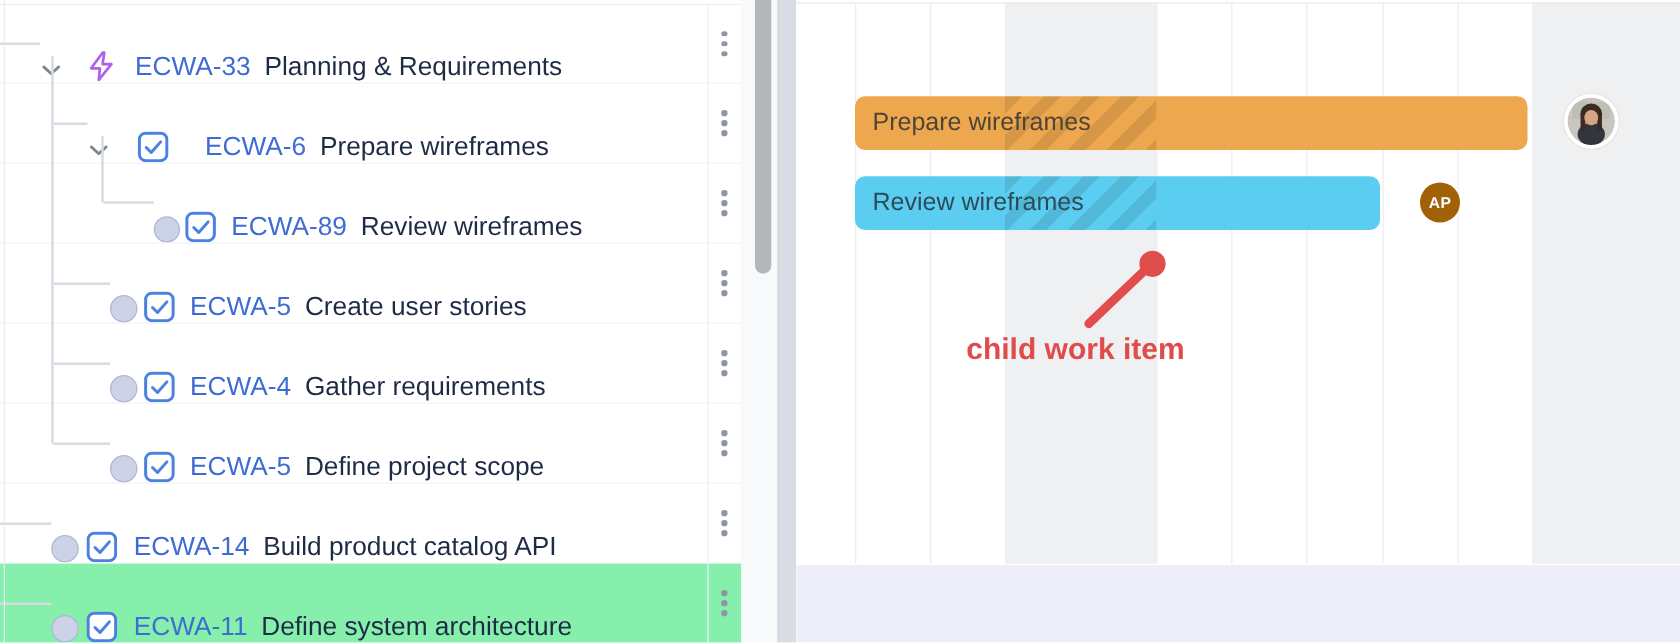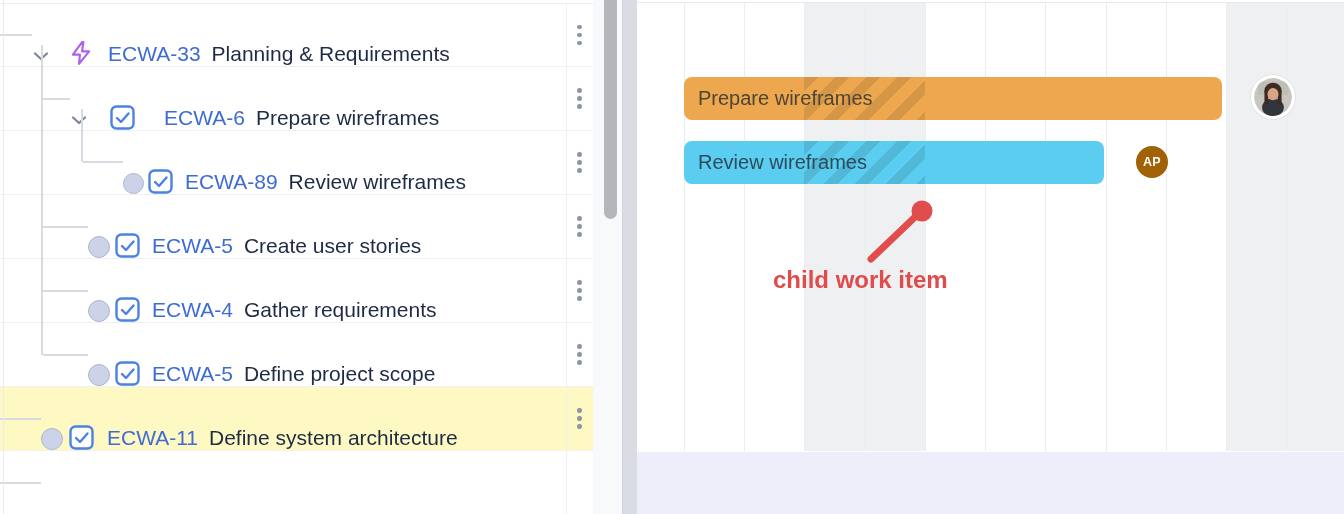--- a/index.html
+++ b/index.html
@@ -5,21 +5,21 @@
   * { margin:0; padding:0; box-sizing:border-box; }
   html,body { width:1344px; height:514px; overflow:hidden; background:#fff;
               font-family:"Liberation Sans","DejaVu Sans",sans-serif; }
   #stage { position:relative; width:1344px; height:514px; background:#fff; }
 
   
   #left-panel { position:absolute; left:0; top:0; width:622px; height:514px; background:#fff; }
   .rows { position:absolute; left:0; top:3px; width:593px; }
   .row { position:relative; width:593px; height:64px; border-bottom:1px solid #f0f1f4; background:#fff; }
   .row.first { border-top:1px solid #eceef1; }
-  .row.selected { background:#fef9c3; }
+  .row.selected { background:#86efac; }
   .name-cell { position:absolute; left:0; top:0; width:566px; height:100%;
                display:flex; align-items:flex-end; overflow:hidden; white-space:nowrap; }
   .kebab-cell { position:absolute; left:566px; top:0; width:27px; height:100%;
                 display:flex; align-items:center; justify-content:center; }
   .kebab { display:flex; flex-direction:column; gap:3.5px; cursor:pointer; padding:4px; }
   .kebab i { width:4.5px; height:4.5px; border-radius:50%; background:#8e96a6; display:block; }
   .chev { flex:0 0 auto; display:flex; align-items:center; justify-content:center; width:20px; height:20px; cursor:pointer; }
   .handle { flex:0 0 auto; width:22px; height:22px; border-radius:50%;
             background:#ccd3e8; border:1.5px solid #aeb7d2; }
   .handle.small { width:21px; height:21px; }
@@ -199,20 +199,40 @@
         </div>
         <div class="kebab-cell">
           <span class="kebab">
               <i></i>
               <i></i>
               <i></i>
             </span>
         </div>
       </div>
 
+      <div class="row">
+        <div class="name-cell">
+          <span class="handle" style="margin-left:41px"></span>
+          <span class="cbox" style="margin-left:6px">
+            <svg width="25" height="25" viewBox="0 0 25 25">
+                <rect x="1.5" y="1.5" width="22" height="22" rx="5" fill="#fff" stroke="#4b82e2" stroke-width="2.4"></rect>
+                <path d="M7 13 l4 4 l7.5 -8.5" fill="none" stroke="#4b82e2" stroke-width="2.4" stroke-linecap="round" stroke-linejoin="round"></path>
+              </svg>
+          </span>
+          <span class="ikey" style="margin-left:13px">ECWA-14</span>
+          <span class="ititle" style="margin-left:11px">Build product catalog API</span>
+        </div>
+        <div class="kebab-cell">
+          <span class="kebab">
+              <i></i>
+              <i></i>
+              <i></i>
+            </span>
+        </div>
+      </div>
 
       <div class="row selected">
         <div class="name-cell">
           <span class="handle" style="margin-left:41px"></span>
           <span class="cbox" style="margin-left:6px">
             <svg width="25" height="25" viewBox="0 0 25 25">
                 <rect x="1.5" y="1.5" width="22" height="22" rx="5" fill="#fff" stroke="#4b82e2" stroke-width="2.4"></rect>
                 <path d="M7 13 l4 4 l7.5 -8.5" fill="none" stroke="#4b82e2" stroke-width="2.4" stroke-linecap="round" stroke-linejoin="round"></path>
               </svg>
           </span>

